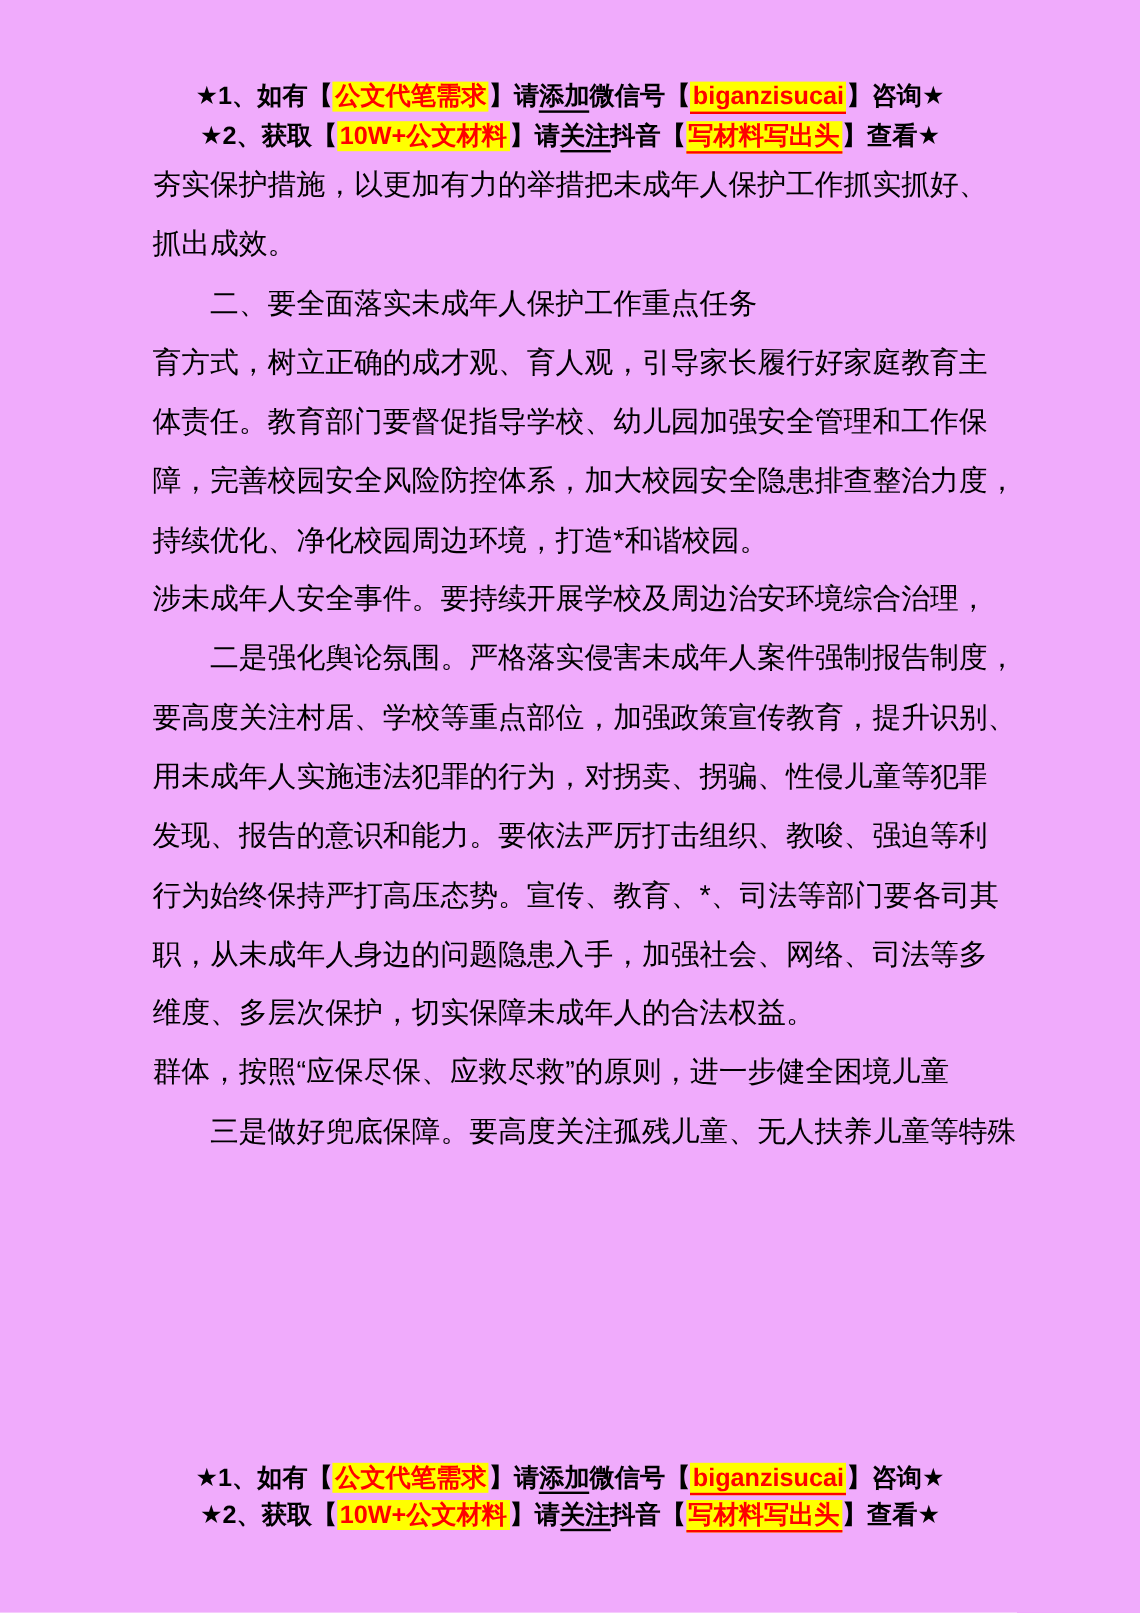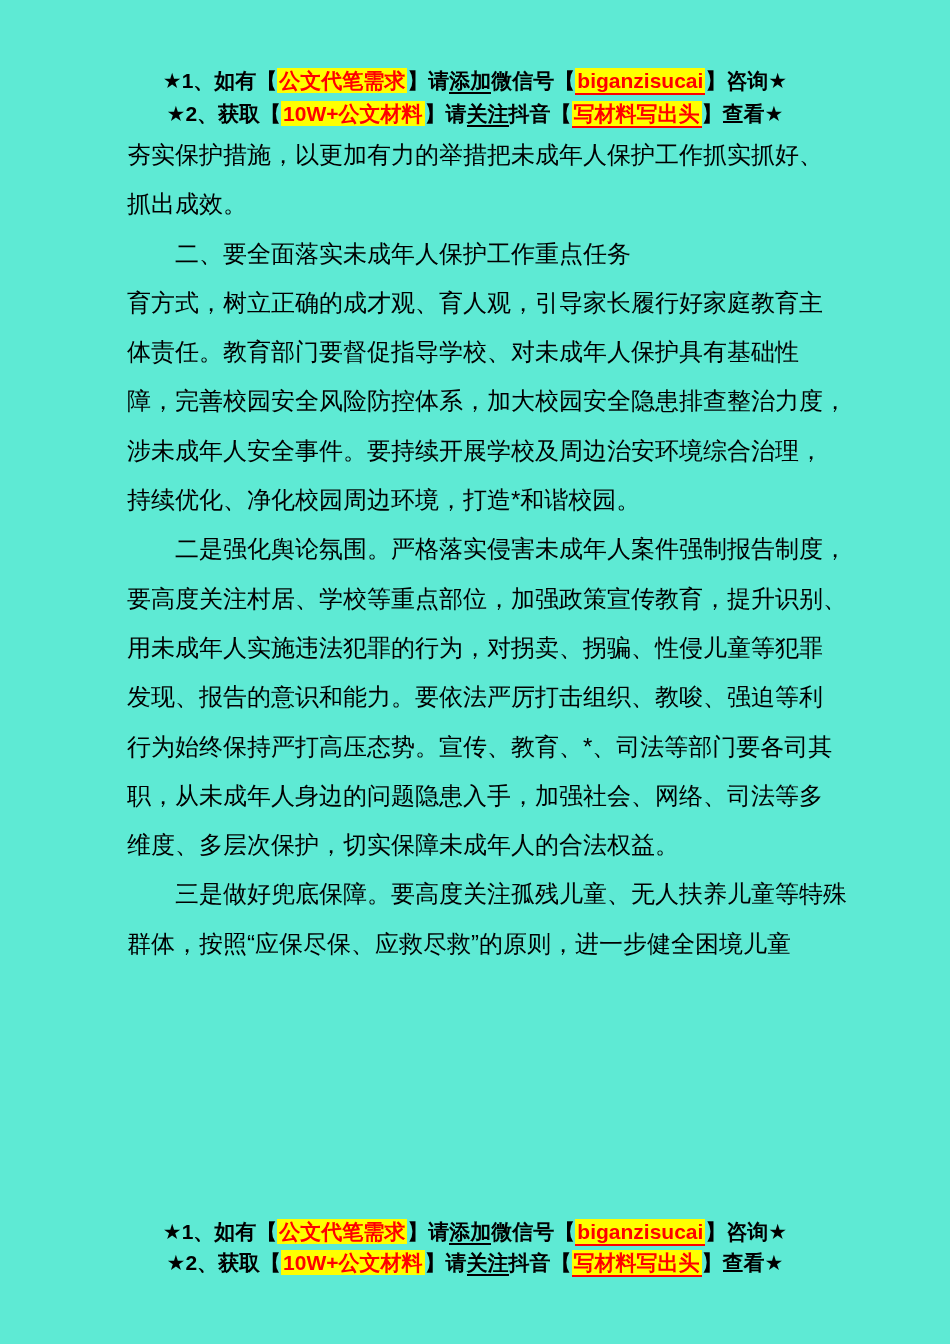--- a/index.html
+++ b/index.html
@@ -1,19 +1,19 @@
 <!DOCTYPE html>
 <html><head>
 <meta charset="utf-8">
 <style>
   html,body{margin:0;padding:0;background:#ffffff;}
   .page{
     position:relative;
     width:950px;height:1344px;
-    background:#5eead4;
+    background:#f0abfc;
     overflow:hidden;
     font-family:"Liberation Sans","DejaVu Sans",sans-serif;
     color:#000000;
   }
   .banner{
     position:absolute;left:0;width:950px;
     text-align:center;
     font-weight:bold;
     font-size:21px;
     color:#000000;
@@ -41,31 +41,31 @@
 <div class="page">
   <div class="banner banner-header" id="header-banner">
       <div class="banner-line"><span class="seg">★1、如有【</span><span class="seg seg-hl">公文代笔需求</span><span class="seg">】请</span><span class="seg seg-ul-black">添加</span><span class="seg">微信号【</span><span class="seg seg-hl seg-ul-red">biganzisucai</span><span class="seg">】咨询★</span></div>
       <div class="banner-line"><span class="seg">★2、获取【</span><span class="seg seg-hl">10W+公文材料</span><span class="seg">】请</span><span class="seg seg-ul-black">关注</span><span class="seg">抖音【</span><span class="seg seg-hl seg-ul-red">写材料写出头</span><span class="seg">】查看★</span></div>
     </div>
   <div class="doc-content" id="doc-content">
       <div class="doc-line">夯实保护措施，以更加有力的举措把未成年人保护工作抓实抓好、</div>
       <div class="doc-line">抓出成效。</div>
       <div class="doc-line indent">二、要全面落实未成年人保护工作重点任务</div>
       <div class="doc-line">育方式，树立正确的成才观、育人观，引导家长履行好家庭教育主</div>
-      <div class="doc-line">体责任。教育部门要督促指导学校、对未成年人保护具有基础性</div>
+      <div class="doc-line">体责任。教育部门要督促指导学校、幼儿园加强安全管理和工作保</div>
       <div class="doc-line">障，完善校园安全风险防控体系，加大校园安全隐患排查整治力度，</div>
+      <div class="doc-line">持续优化、净化校园周边环境，打造*和谐校园。</div>
       <div class="doc-line">涉未成年人安全事件。要持续开展学校及周边治安环境综合治理，</div>
-      <div class="doc-line">持续优化、净化校园周边环境，打造*和谐校园。</div>
       <div class="doc-line indent">二是强化舆论氛围。严格落实侵害未成年人案件强制报告制度，</div>
       <div class="doc-line">要高度关注村居、学校等重点部位，加强政策宣传教育，提升识别、</div>
       <div class="doc-line">用未成年人实施违法犯罪的行为，对拐卖、拐骗、性侵儿童等犯罪</div>
       <div class="doc-line">发现、报告的意识和能力。要依法严厉打击组织、教唆、强迫等利</div>
       <div class="doc-line">行为始终保持严打高压态势。宣传、教育、*、司法等部门要各司其</div>
       <div class="doc-line">职，从未成年人身边的问题隐患入手，加强社会、网络、司法等多</div>
       <div class="doc-line">维度、多层次保护，切实保障未成年人的合法权益。</div>
+      <div class="doc-line">群体，按照“应保尽保、应救尽救”的原则，进一步健全困境儿童</div>
       <div class="doc-line indent">三是做好兜底保障。要高度关注孤残儿童、无人扶养儿童等特殊</div>
-      <div class="doc-line">群体，按照“应保尽保、应救尽救”的原则，进一步健全困境儿童</div>
     </div>
   <div class="banner banner-footer" id="footer-banner">
       <div class="banner-line"><span class="seg">★1、如有【</span><span class="seg seg-hl">公文代笔需求</span><span class="seg">】请</span><span class="seg seg-ul-black">添加</span><span class="seg">微信号【</span><span class="seg seg-hl seg-ul-red">biganzisucai</span><span class="seg">】咨询★</span></div>
       <div class="banner-line"><span class="seg">★2、获取【</span><span class="seg seg-hl">10W+公文材料</span><span class="seg">】请</span><span class="seg seg-ul-black">关注</span><span class="seg">抖音【</span><span class="seg seg-hl seg-ul-red">写材料写出头</span><span class="seg">】查看★</span></div>
     </div>
 </div>
 
 </body></html>

